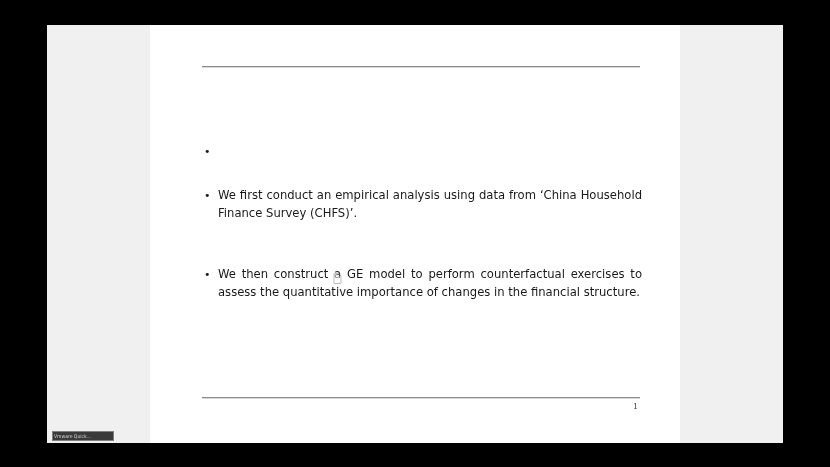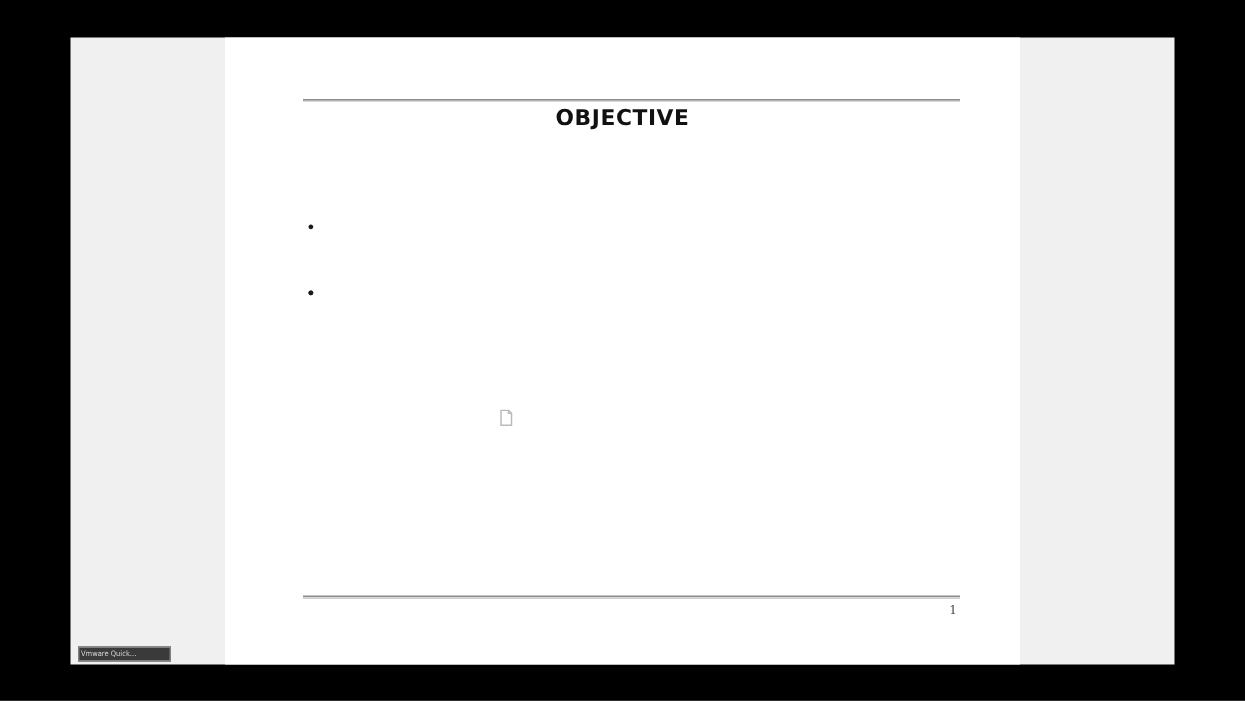--- a/index.html
+++ b/index.html
@@ -142,34 +142,35 @@
 <body>
 
 <div id="screen">
 
   <div id="viewer-panel"></div>
 
   <div id="slide">
 
     <div class="rule" id="rule-top"></div>
 
-    <div id="slide-title">OBJECTIVE</div>
 
     <div id="bullet-list">
 
       <div class="bullet-item">
         <span class="bullet-marker">•</span>
       </div>
 
       <div class="bullet-item">
         <span class="bullet-marker">•</span>
+        <span>We first conduct an empirical analysis using data from ‘China Household Finance Survey (CHFS)’.</span>
       </div>
 
       <div class="bullet-item">
         <span class="bullet-marker">•</span>
+        <span>We then construct a GE model to perform counterfactual exercises to assess the quantitative importance of changes in the financial structure.</span>
       </div>
 
     </div>
 
     <div class="rule" id="rule-bottom"></div>
 
     <div id="page-number">1</div>
 
   </div>
 

